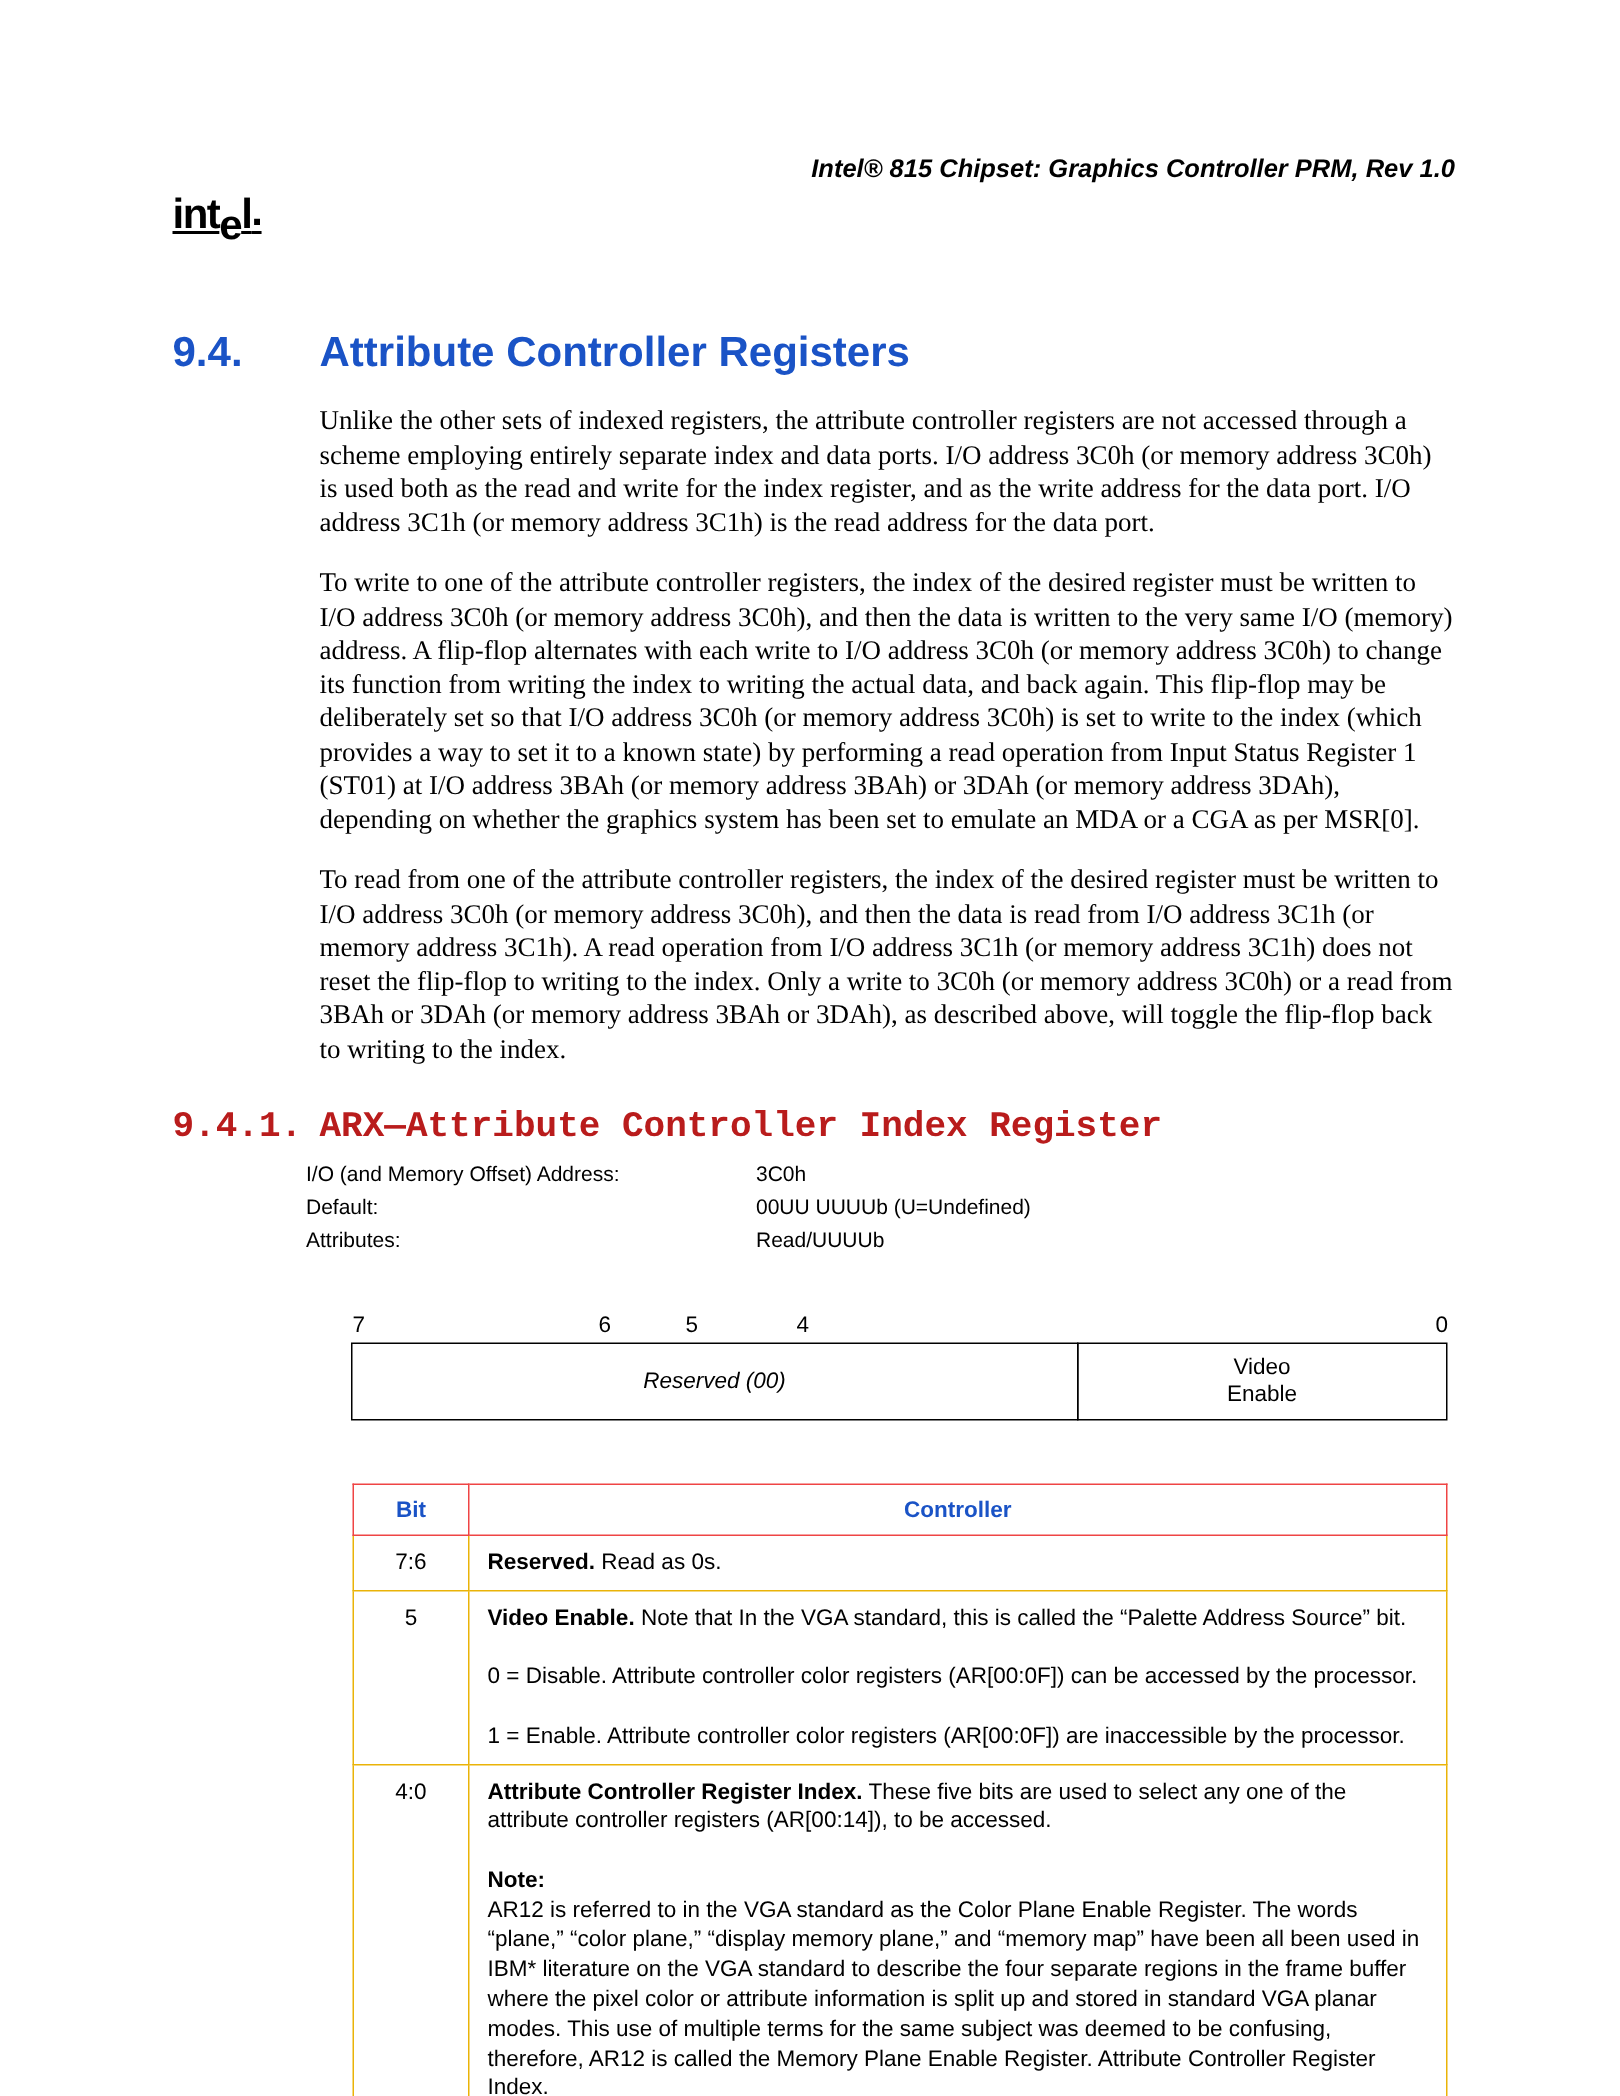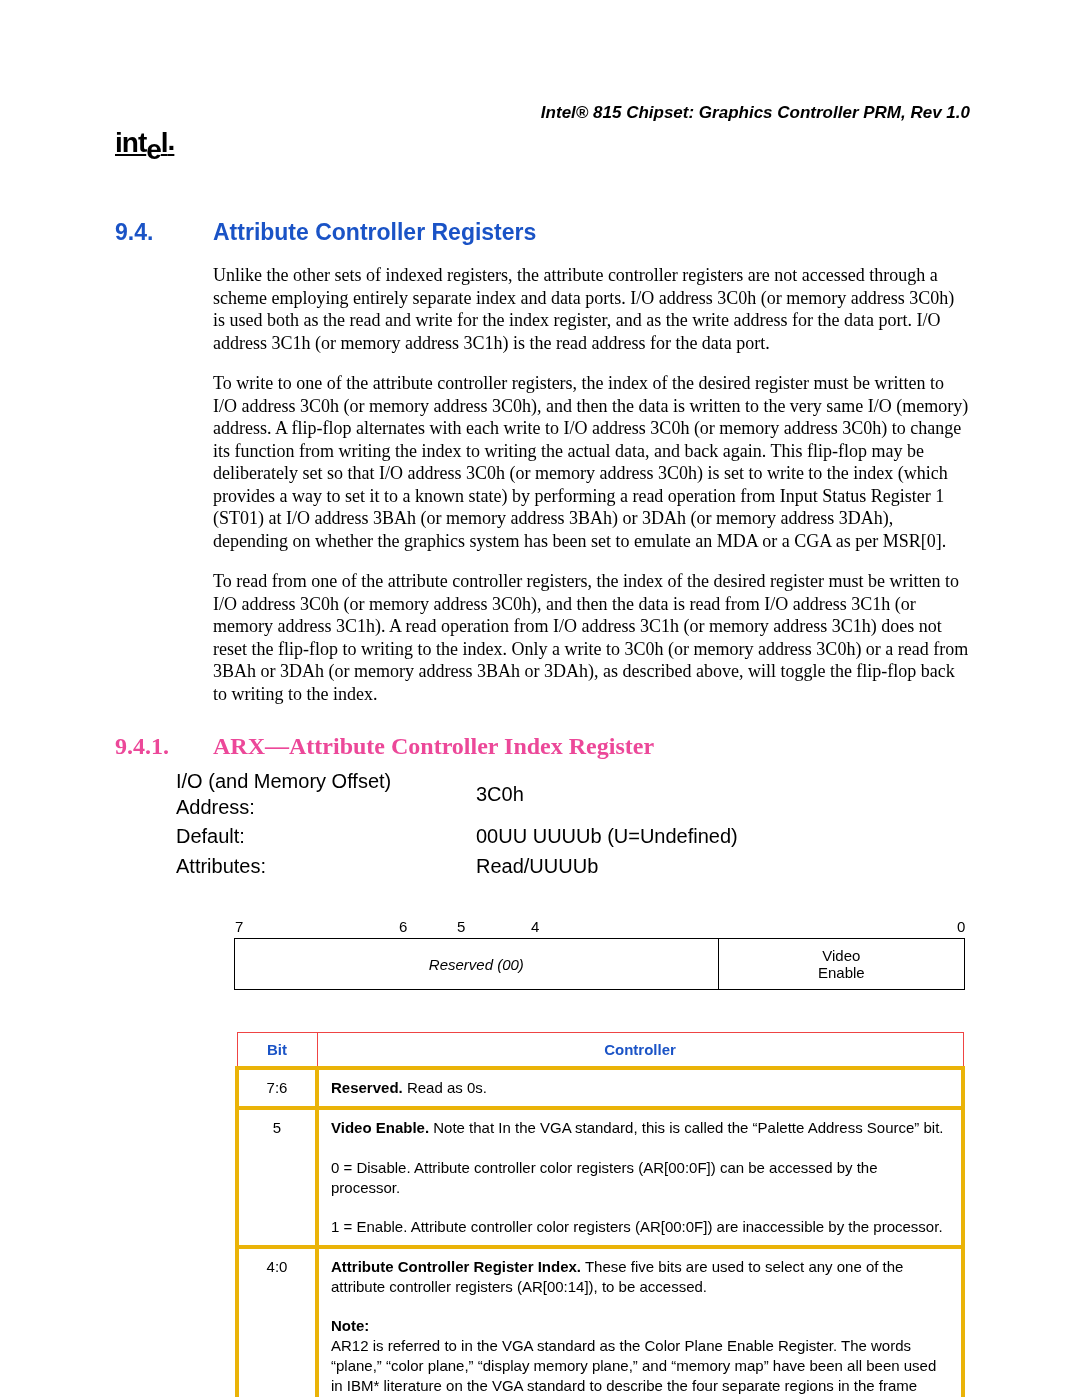--- a/index.html
+++ b/index.html
@@ -37,49 +37,49 @@
     position: relative;
     top: 7px;
   }
   .logo .dot {
     position: relative;
     top: -2px;
   }
   h1.section {
     font-family: Arial, Helvetica, sans-serif;
     color: #1a53c6;
-    font-size: 23px;
+    font-size: 28px;
     font-weight: bold;
     margin: 60px 0 14px 0;
   }
   h1.section .num {
     display: inline-block;
     width: 98px;
   }
   h2.subsection {
-    font-family: Liberation Serif, serif;
-    color: #ec4899;
+    font-family: Liberation Mono, monospace;
+    color: #b91c1c;
     font-size: 24px;
     font-weight: bold;
     margin: 28px 0 6px 0;
   }
   h2.subsection .num {
     display: inline-block;
     width: 98px;
   }
   .body-text {
     margin-left: 98px;
     font-size: 18px;
     line-height: 1.25;
     margin-bottom: 16px;
   }
   .props {
-    margin-left: 58px;
-    font-family: Arial, Helvetica, sans-serif;
-    font-size: 20px;
+    margin-left: 86px;
+    font-family: Arial, Helvetica, sans-serif;
+    font-size: 14px;
     line-height: 1.28;
   }
   .props td.label {
     width: 296px;
   }
   
   .bit-diagram {
     margin-left: 120px;
     margin-top: 36px;
     width: 730px;
@@ -121,21 +121,21 @@
     font-size: 15px;
   }
   table.desc th {
     color: #1a53c6;
     font-weight: bold;
     border: 1px solid #ef4444;
     padding: 8px 10px;
     text-align: center;
   }
   table.desc td {
-    border: 4px solid #eab308;
+    border: 1px solid #eab308;
     padding: 8px 12px;
     vertical-align: top;
     line-height: 1.32;
   }
   table.desc td.bitcol {
     text-align: center;
     width: 52px;
   }
   strong { font-weight: bold; }
 </style>

